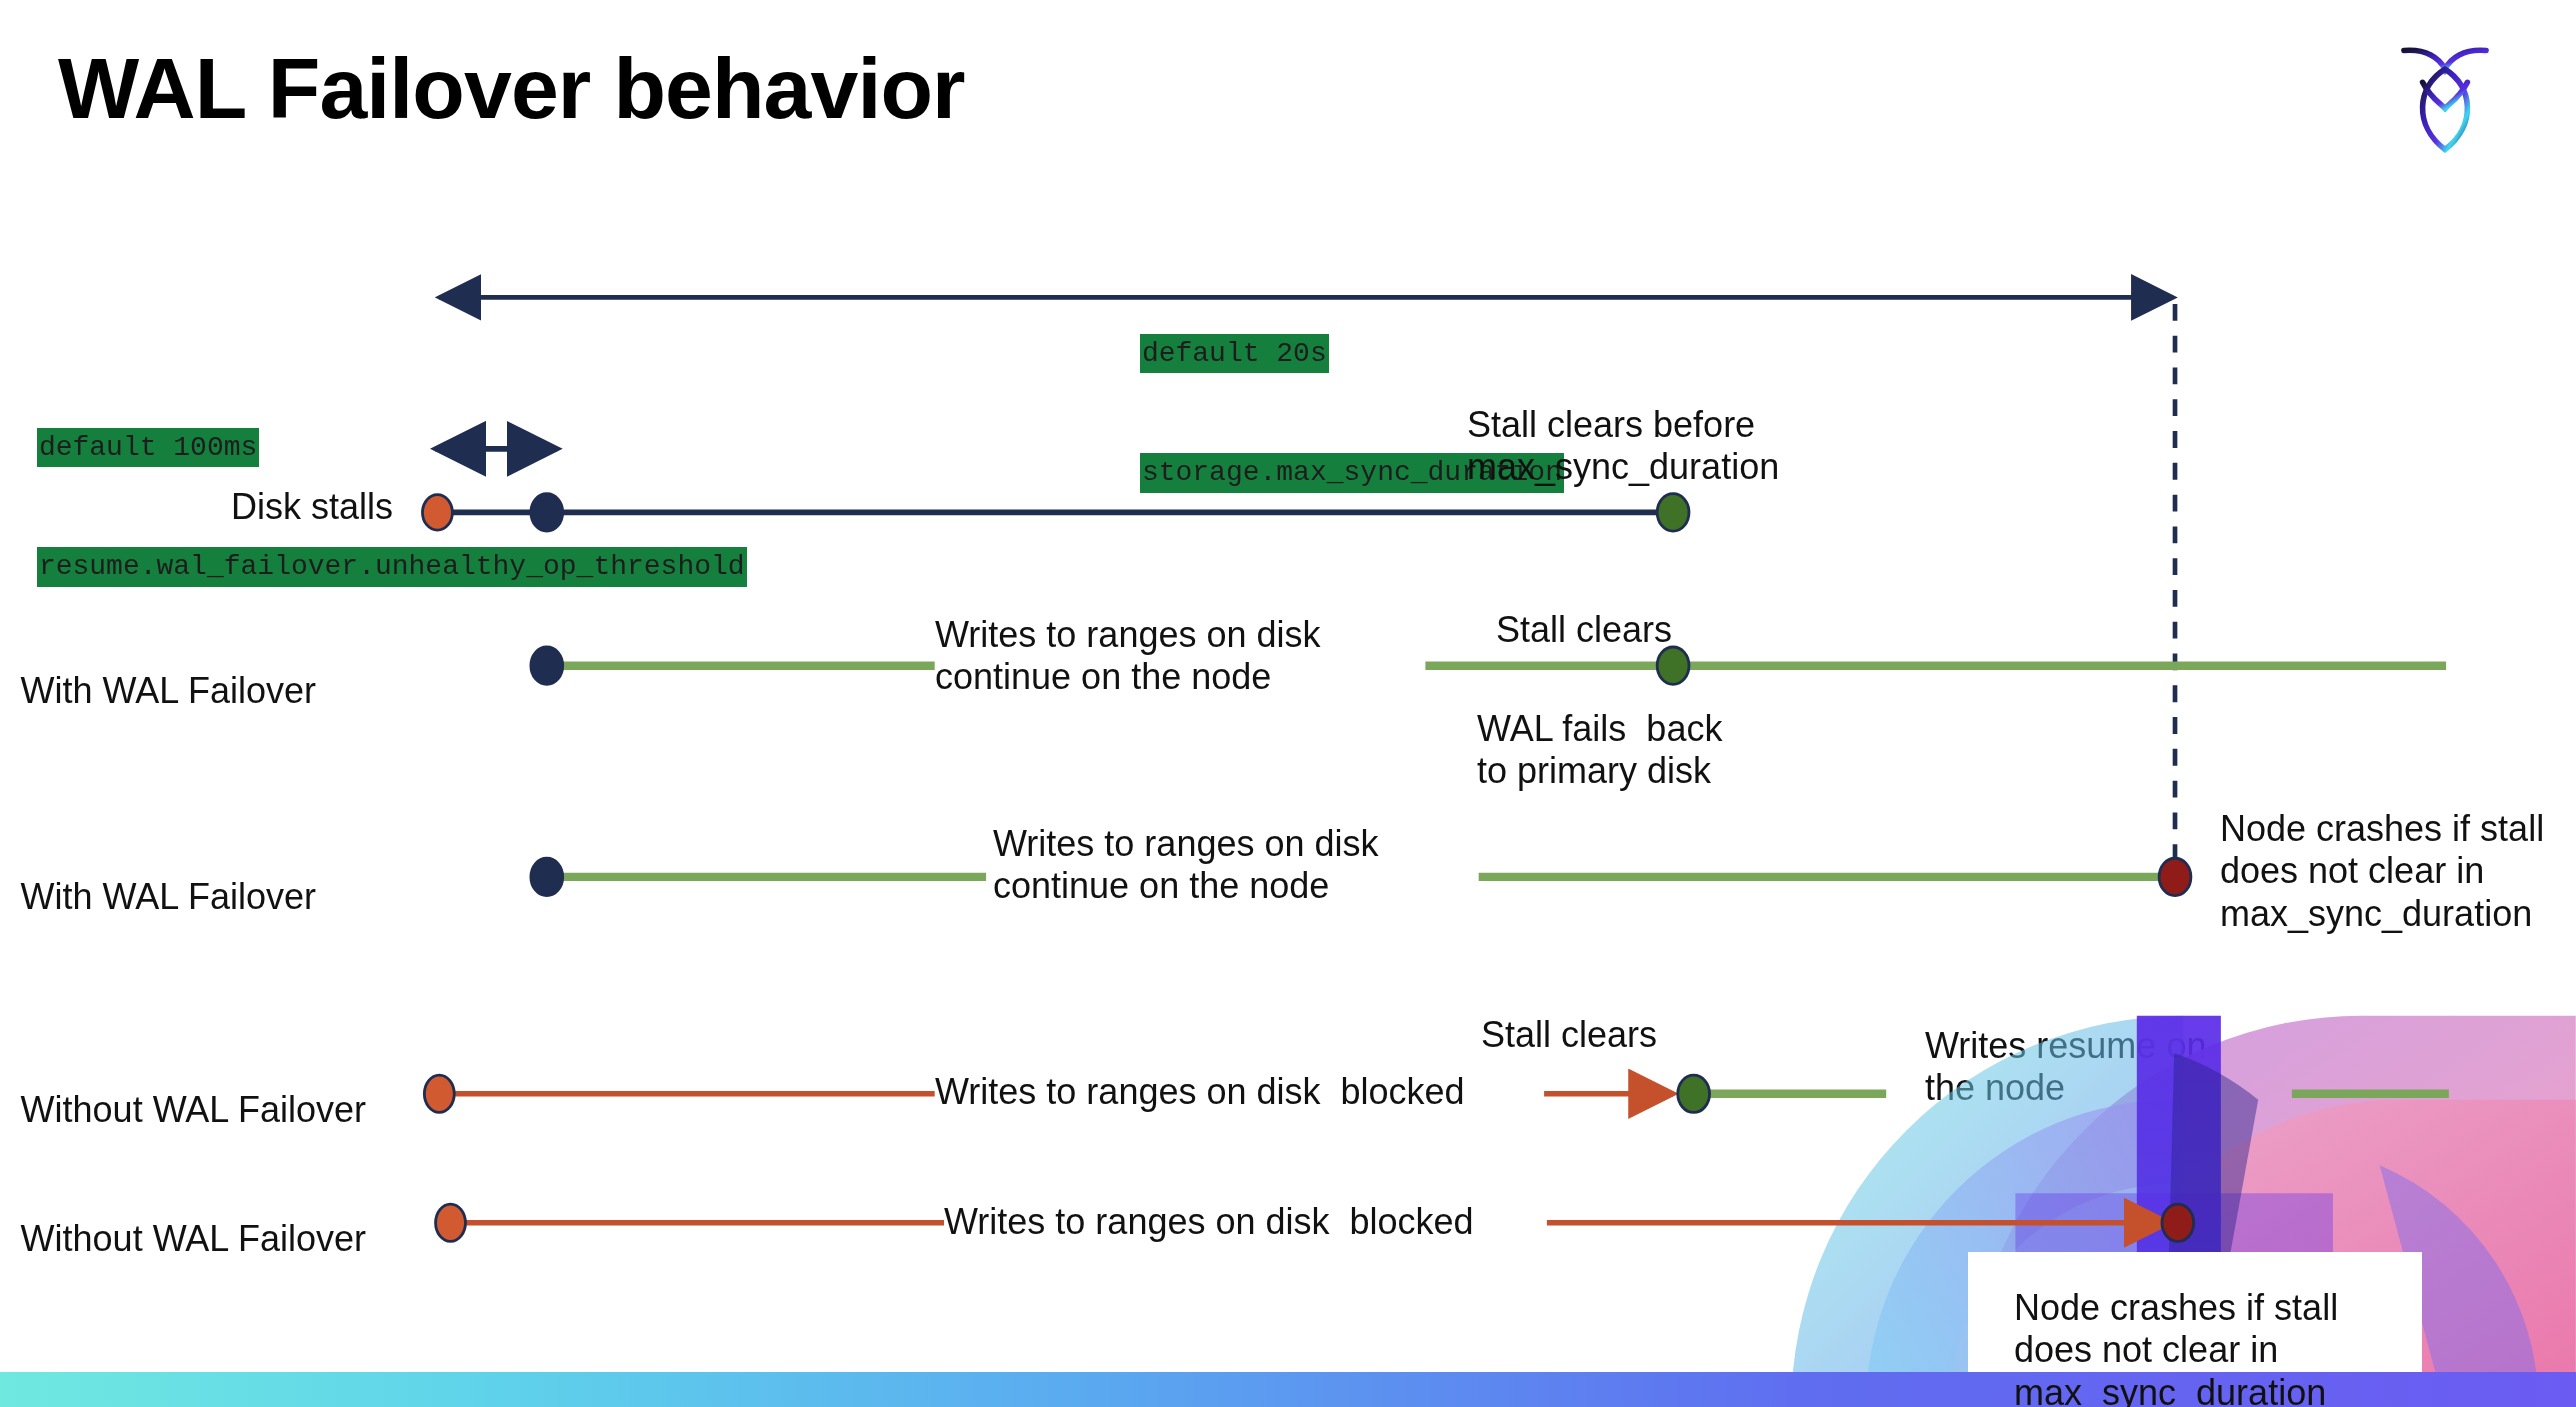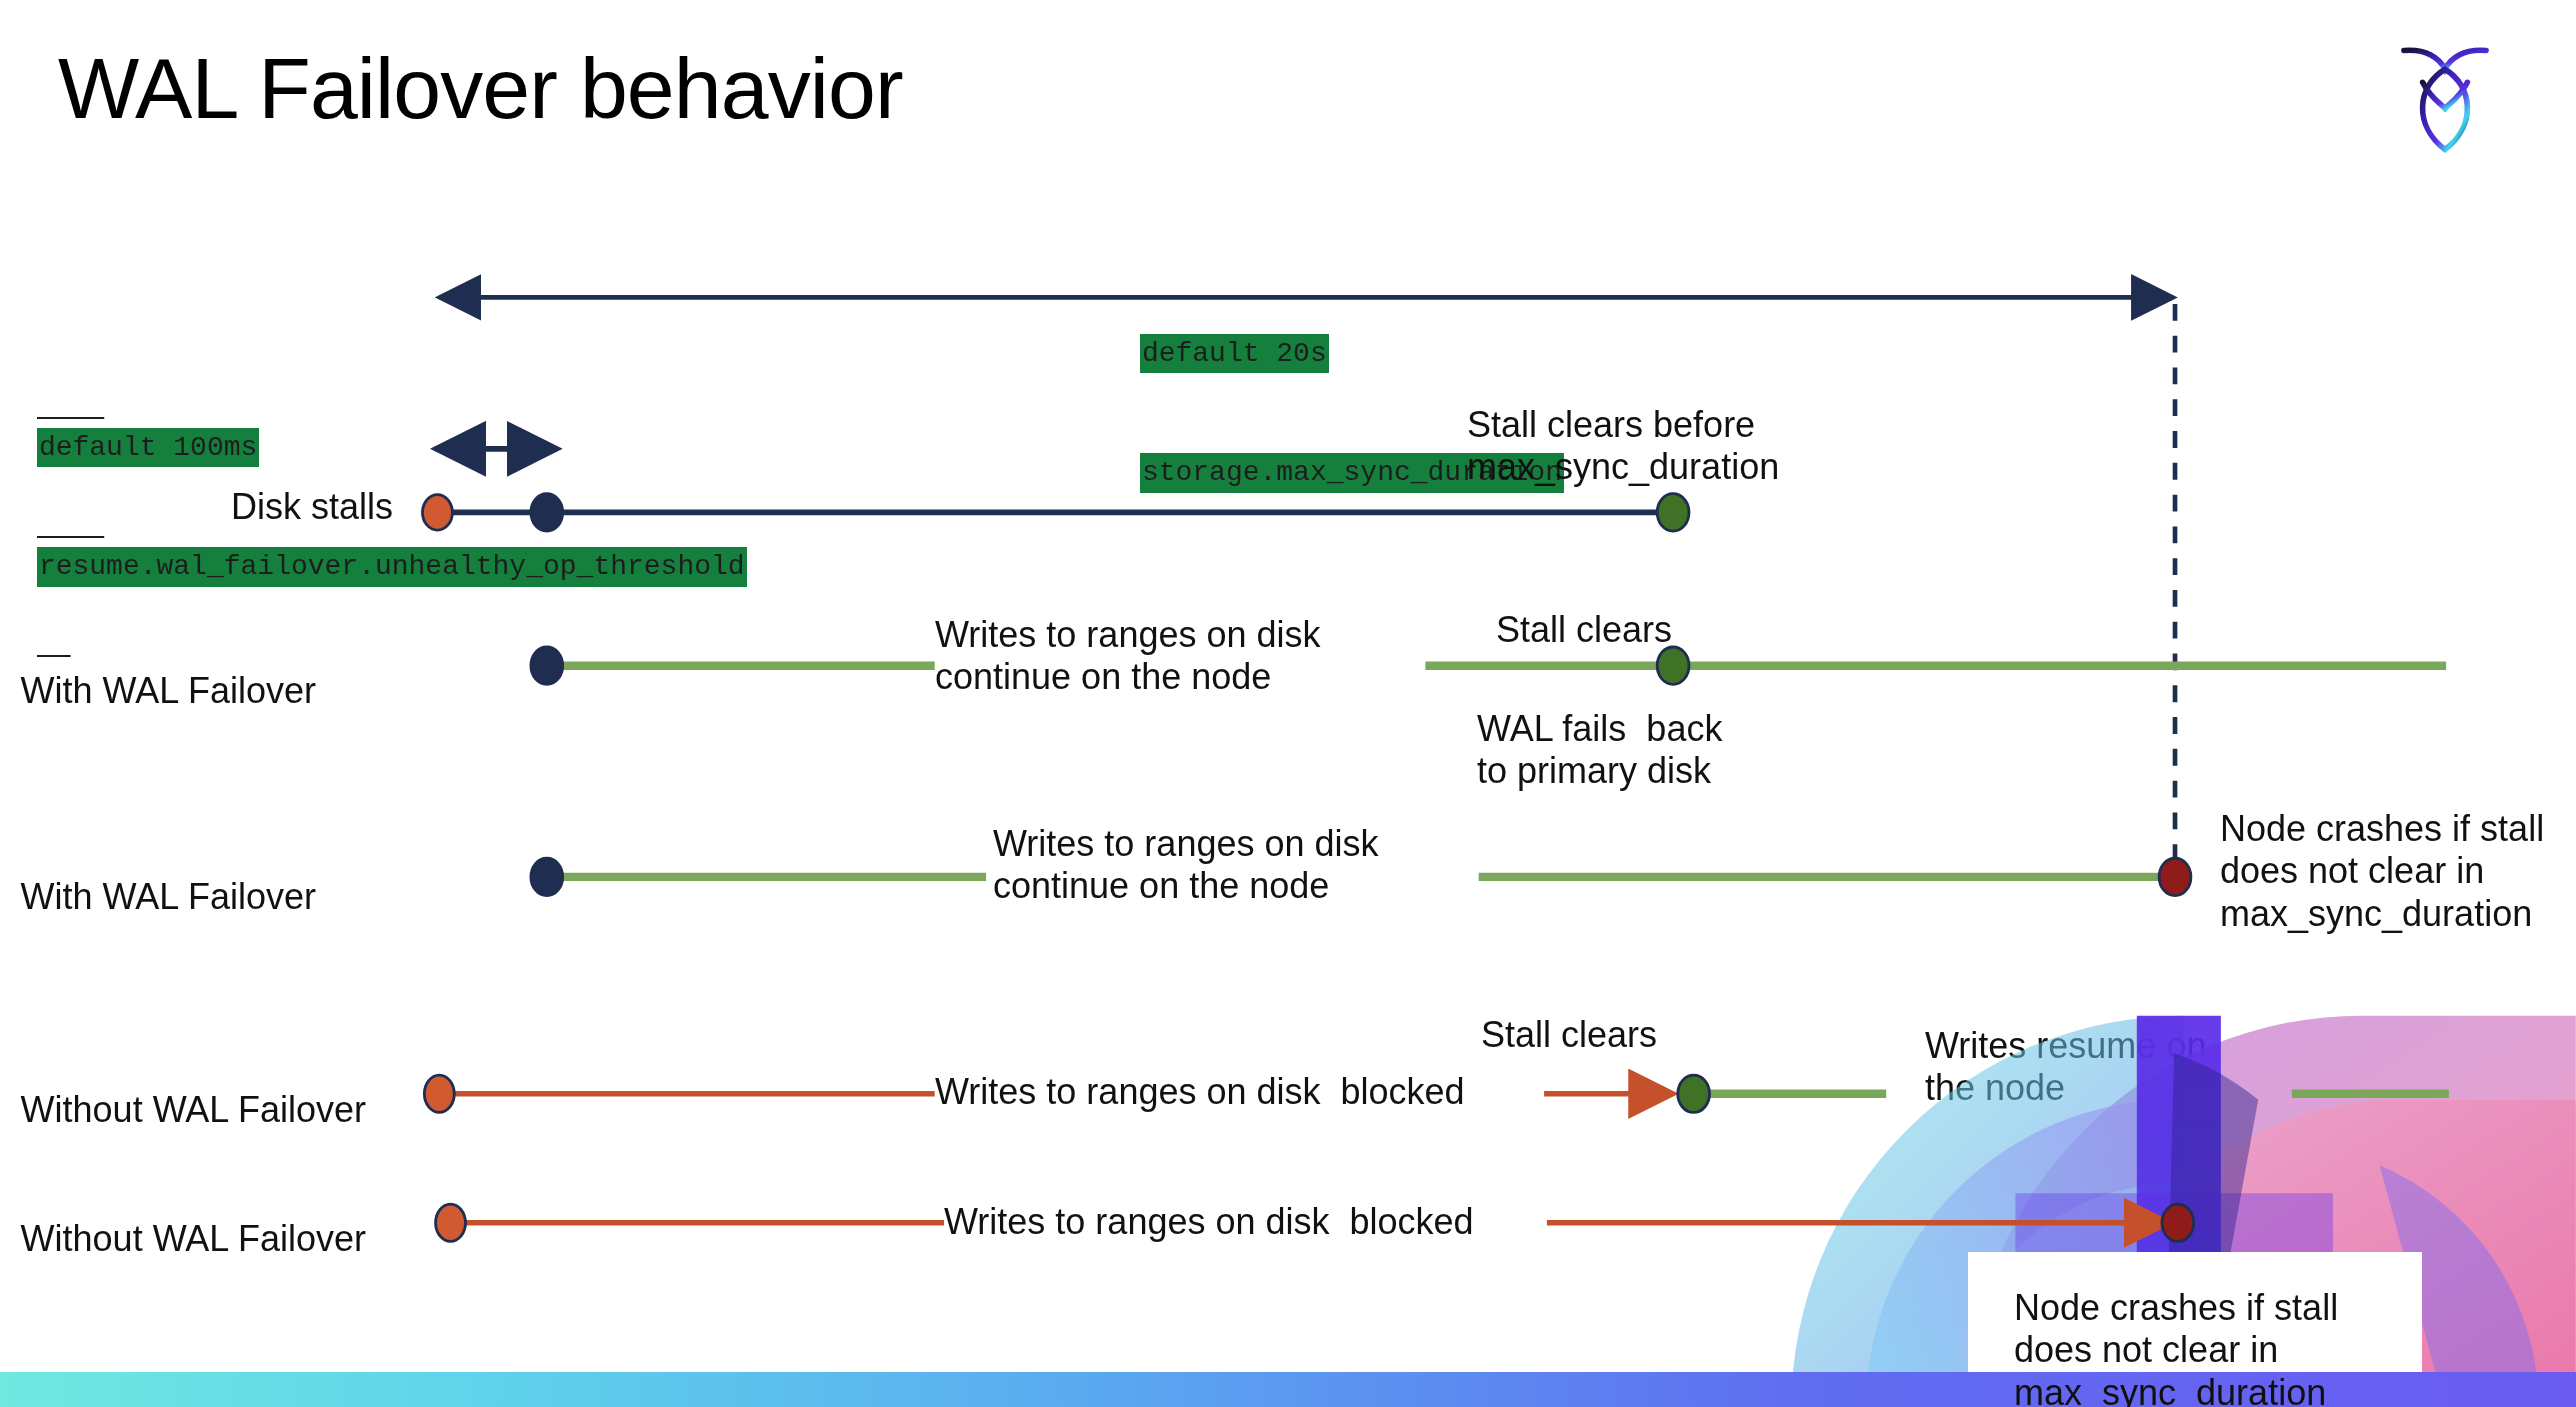--- a/index.html
+++ b/index.html
@@ -21,21 +21,21 @@
     position:absolute;left:0;bottom:0;width:2576px;height:36px;
     background:linear-gradient(90deg,#6fe8e0 0%,#5fd4ea 18%,#5aaaf0 42%,#5f6df0 70%,#6b5bf2 100%);
   }
 
   
   .logo{position:absolute;left:2389px;top:28px;width:112px;height:131px;}
 
   
   .title{
     position:absolute;left:58px;top:45px;
-    font-size:86px;font-weight:normal;color:#000;
+    font-size:86px;font-weight:bold;color:#000;
     letter-spacing:-0.9px;line-height:1;
     white-space:nowrap;
   }
 
   
   .code{
     position:absolute;
     font-family:"Liberation Mono","DejaVu Sans Mono",monospace;
     font-size:28px;color:#1d1d1d;line-height:1.42;
     white-space:pre;
@@ -85,21 +85,21 @@
         <path d="M60 86 L60 130"></path>
       </g>
     </svg>
   </div>
 
   <div class="code" style="left:1140px;top:254px;text-align:left;">
     <div><span>default 20s</span></div>
     <div><span>storage.max_sync_duration</span></div>
   </div>
 
-  <div class="code" style="left:37px;top:348px;text-align:left;text-decoration:underline;">
+  <div class="code" style="left:37px;top:348px;text-align:left;">
     <div><span>default 100ms</span></div>
     <div><span>resume.wal_failover.unhealthy_op_threshold</span></div>
   </div>
 
   <div class="txt r" style="left:0px;top:486px;width:393px;">Disk stalls</div>
 
   <div class="txt l" style="left:20.6px;top:652px;width:523px;">With WAL Failover</div>
 
   <div class="txt l" style="left:20.6px;top:858px;width:523px;">With WAL Failover</div>
 

